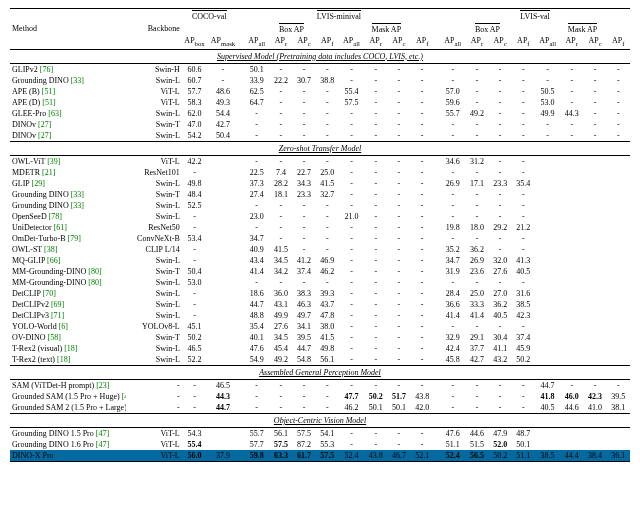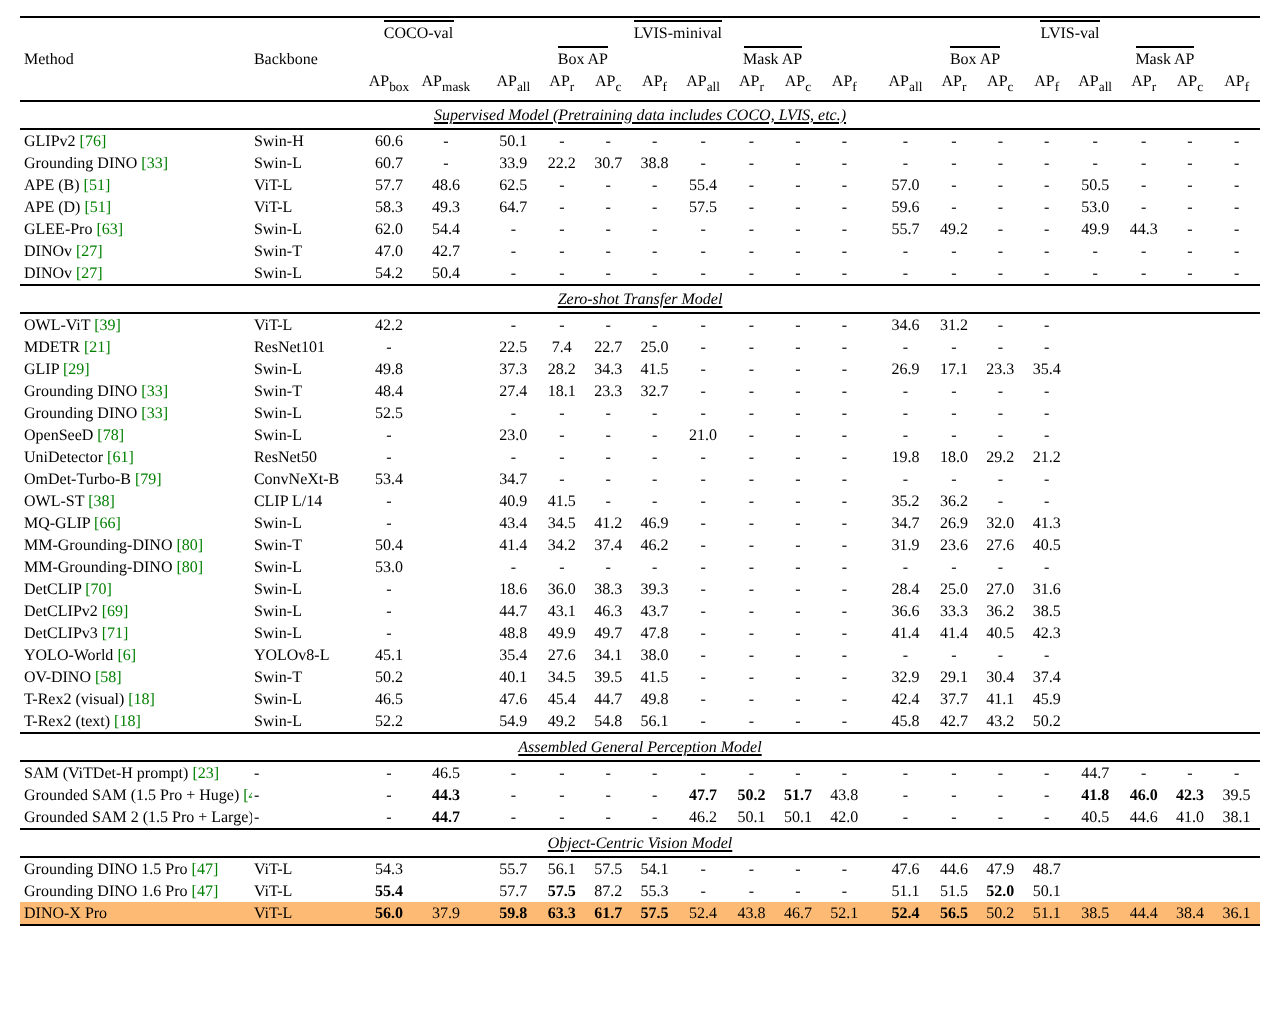--- a/index.html
+++ b/index.html
@@ -23,37 +23,37 @@
     font-weight: normal;
     overflow: hidden;
     white-space: nowrap;
   }
   td.method {
     text-align: left;
     padding-left: 2px;
     margin-top: 39px;
   }
   td.backbone {
-    text-align: left;
+    text-align: right;
   }
   .cite {
     color: #008000;
     font-family: Liberation Serif, serif;
   }
   .hr-top { border-top: 1.2px solid #000; }
   .hr-bot { border-bottom: 1.2px solid #000; }
   .section-row td {
     font-style: italic;
     text-align: center;
     border-top: 0.6px solid #000;
     border-bottom: 0.6px solid #000;
     padding: 2px 0;
     text-decoration: underline;
   }
-  .highlight td { background: #fdba74; }
+  .highlight td { background: #0369a1; }
   .bold { font-weight: bold; }
   .grp {
     border-top: 0.6px solid #000;
     display: inline-block;
     padding-top: 1px;
   }
   .subhead td, .subhead th {
     border-bottom: 0.6px solid #000;
     padding-bottom: 2px;
   }

